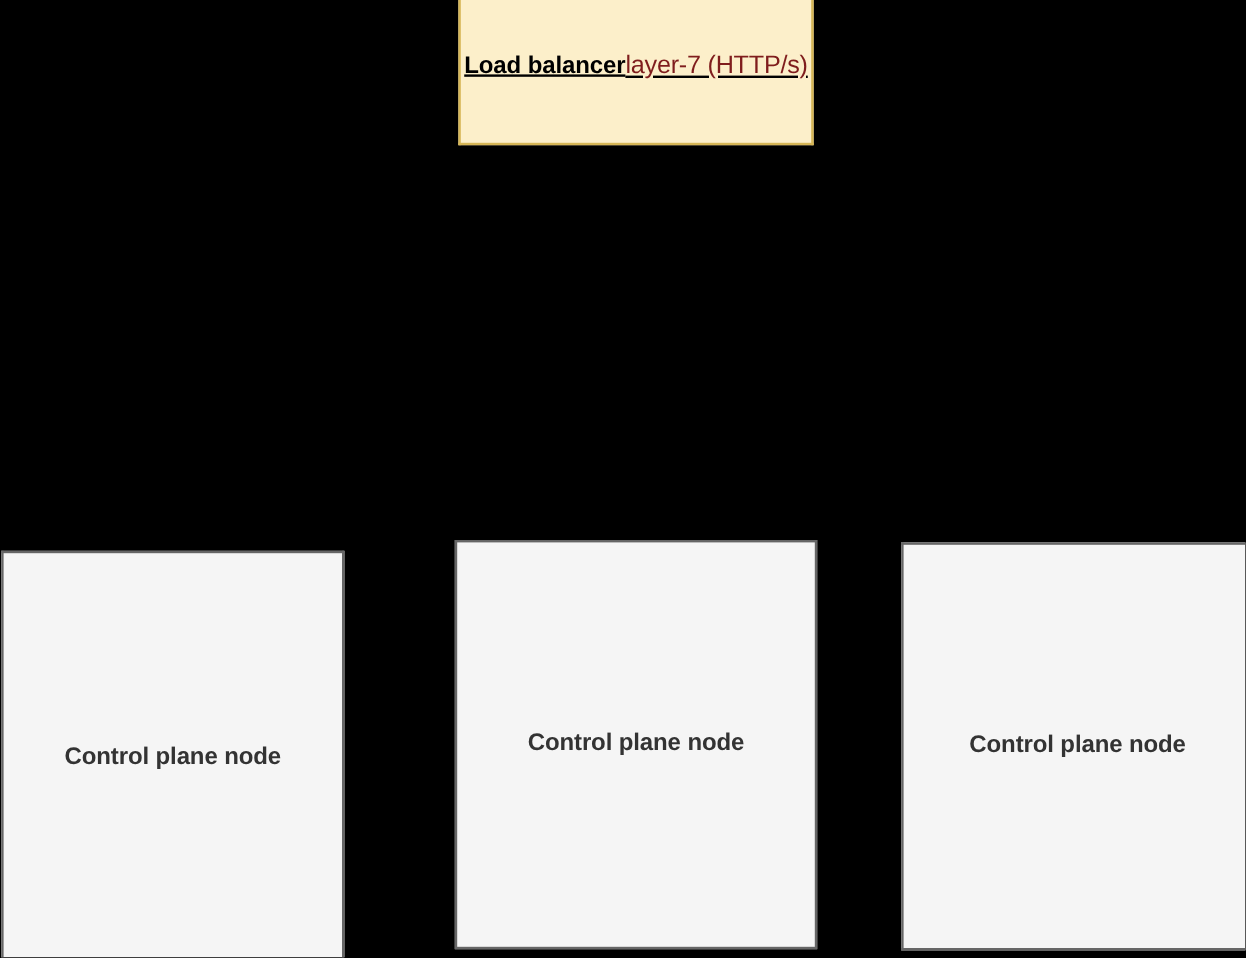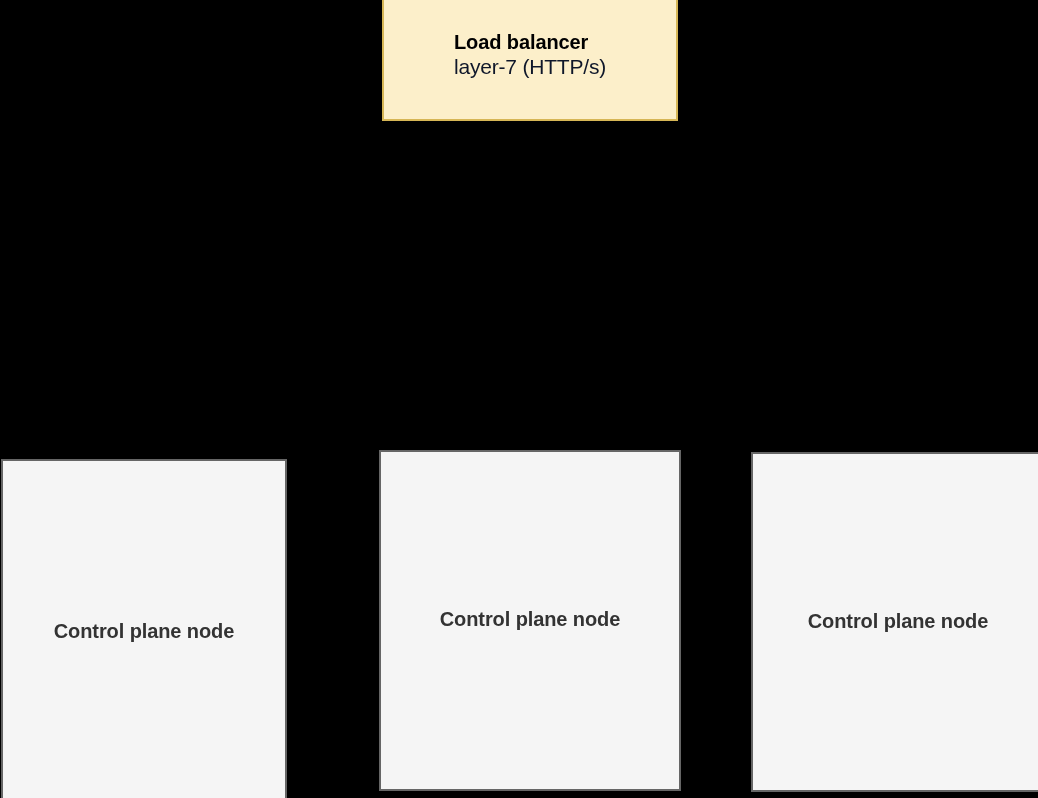--- a/index.html
+++ b/index.html
@@ -32,37 +32,38 @@
 
   
   .node-lb {
     background: #fcefca;
     border: 2px solid #d6b656;
     border-top: none;
   }
 
   .lb-inner {
     display: flex;
-    flex-direction: column;
-    align-items: flex-start;
+    flex-direction: row;
+    align-items: center;
     justify-content: center;
     line-height: 1.18;
+    text-decoration: underline;
   }
 
   .lb-title {
     font-size: 20px;
     font-weight: bold;
     color: #000000;
     letter-spacing: -0.1px;
   }
 
   .lb-subtitle {
     font-size: 21px;
     font-weight: normal;
-    color: #0f172a;
+    color: #7f1d1d;
     letter-spacing: -0.2px;
   }
 
   
   .node-cp {
     background: #f5f5f5;
     border: 2px solid #666666;
   }
 
   .cp-label {

